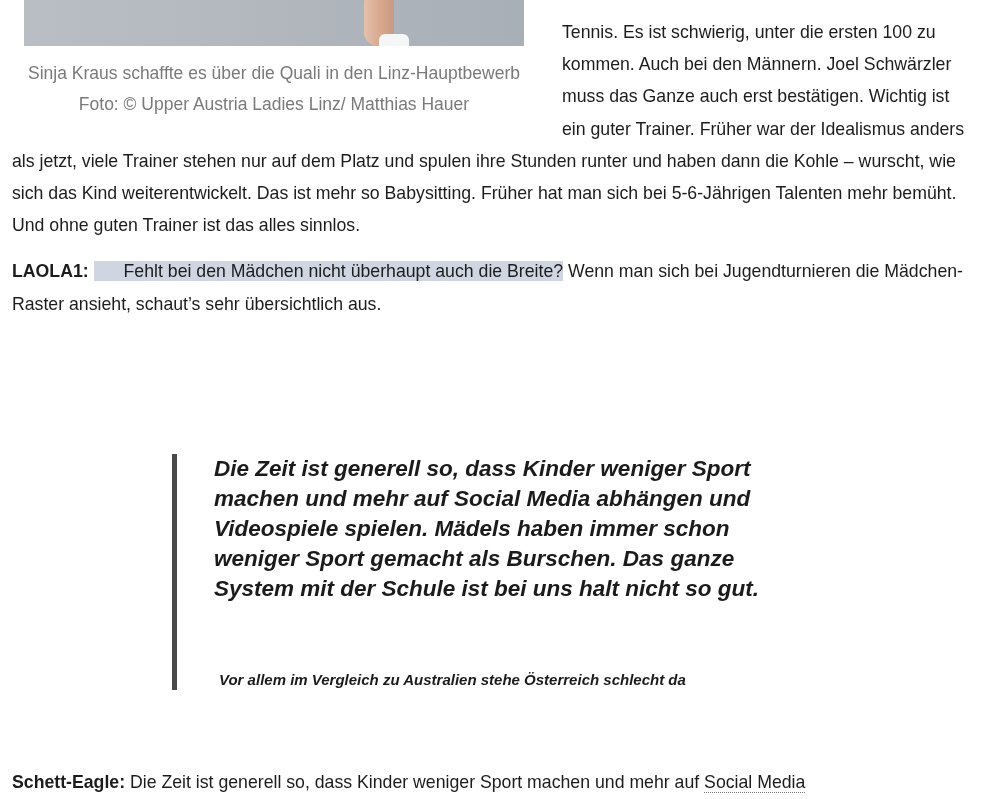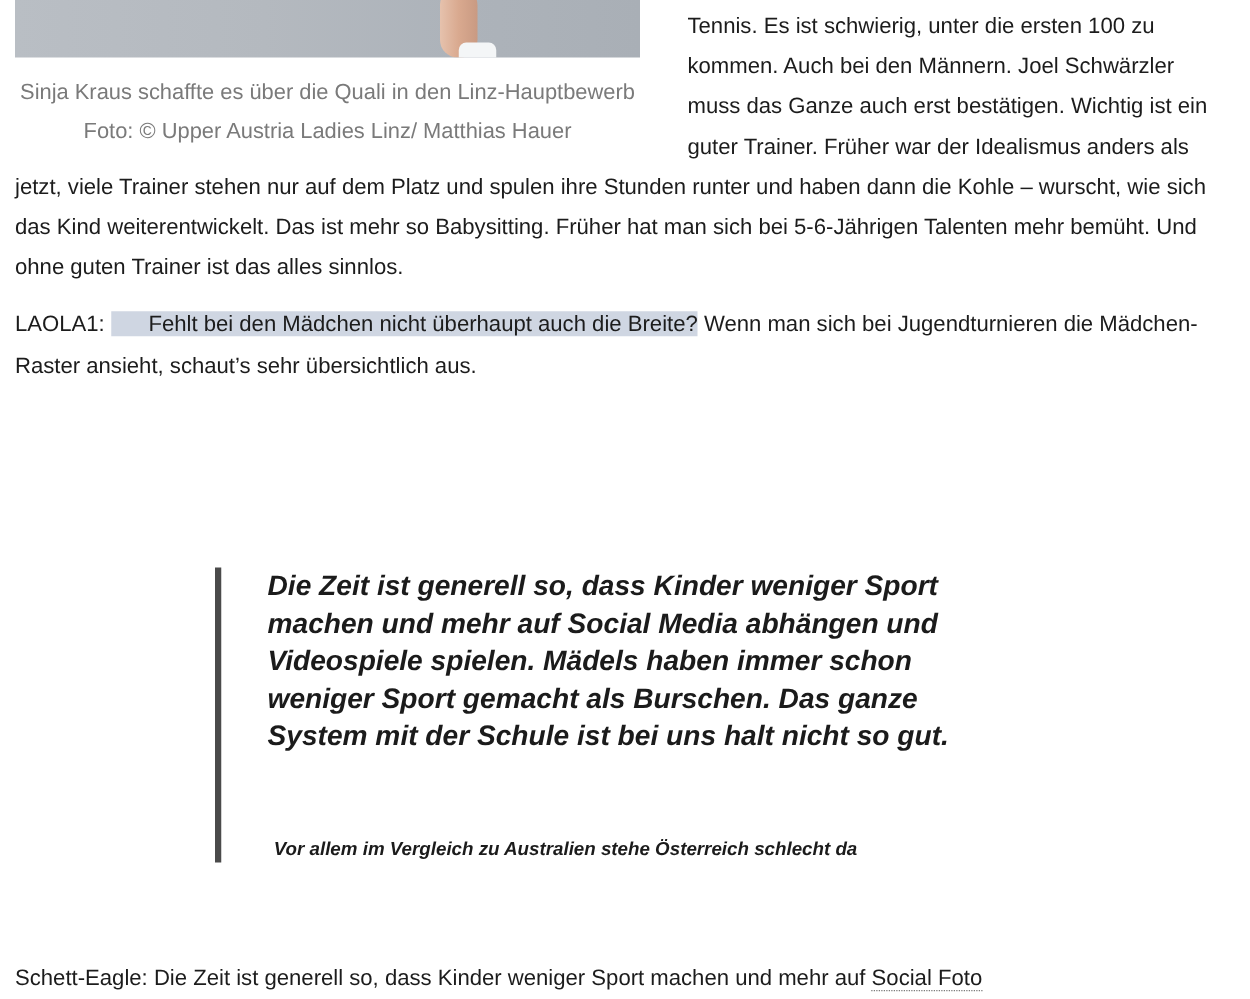--- a/index.html
+++ b/index.html
@@ -17,21 +17,21 @@
     }
     .article {
       position: absolute;
       left: 12px;
       top: 0;
       width: 960px;
     }
     .figure {
       float: left;
       width: 500px;
-      margin: 0 38px 0 0;
+      margin: 0 38px 0 12px;
     }
     .figure-image {
       width: 500px;
       height: 46px;
       position: relative;
       overflow: hidden;
       background: linear-gradient(90deg, #b9bec4 0%, #b4b9bf 40%, #adb3ba 70%, #a9afb6 100%);
     }
     .figure-image .arm {
       position: absolute;
@@ -70,27 +70,27 @@
     .caption p {
       margin: 0;
     }
     .para {
       font-size: 17.7px;
       line-height: 32.2px;
       margin: 0;
       color: #1c1c1c;
     }
     .para.first {
-      padding-top: 4px;
+      padding-top: 16px;
     }
     .para-gap {
       margin-top: 14px;
     }
     .speaker {
-      font-weight: normal;
+      font-weight: bold;
     }
     .highlight {
       background: #cfd6e2;
       padding-left: 30px;
     }
     .clear { clear: both; }
 
     .quote {
       position: absolute;
       left: 172px;
@@ -159,13 +159,13 @@
 
   <p class="para para-gap"><span class="speaker">LAOLA1:</span> <span class="highlight">Fehlt bei den Mädchen nicht überhaupt auch die Breite?</span><span> Wenn man sich bei Jugendturnieren die Mädchen-Raster ansieht, schaut’s sehr übersichtlich aus.</span></p>
 
 </div>
 
 <blockquote class="quote" style="margin:0;">
   <p class="quote-text">Die Zeit ist generell so, dass Kinder weniger Sport machen und mehr auf Social Media abhängen und Videospiele spielen. Mädels haben immer schon weniger Sport gemacht als Burschen. Das ganze System mit der Schule ist bei uns halt nicht so gut.</p>
   <p class="quote-source">Vor allem im Vergleich zu Australien stehe Österreich schlecht da</p>
 </blockquote>
 
-<p class="bottom-para"><span class="speaker">Schett-Eagle:</span><span> Die Zeit ist generell so, dass Kinder weniger Sport machen und mehr auf </span><span class="abbr-link">Social Foto</span></p>
+<p class="bottom-para"><span class="speaker">Schett-Eagle:</span><span> Die Zeit ist generell so, dass Kinder weniger Sport machen und mehr auf </span><span class="abbr-link">Social Media</span></p>
 
 </body></html>

